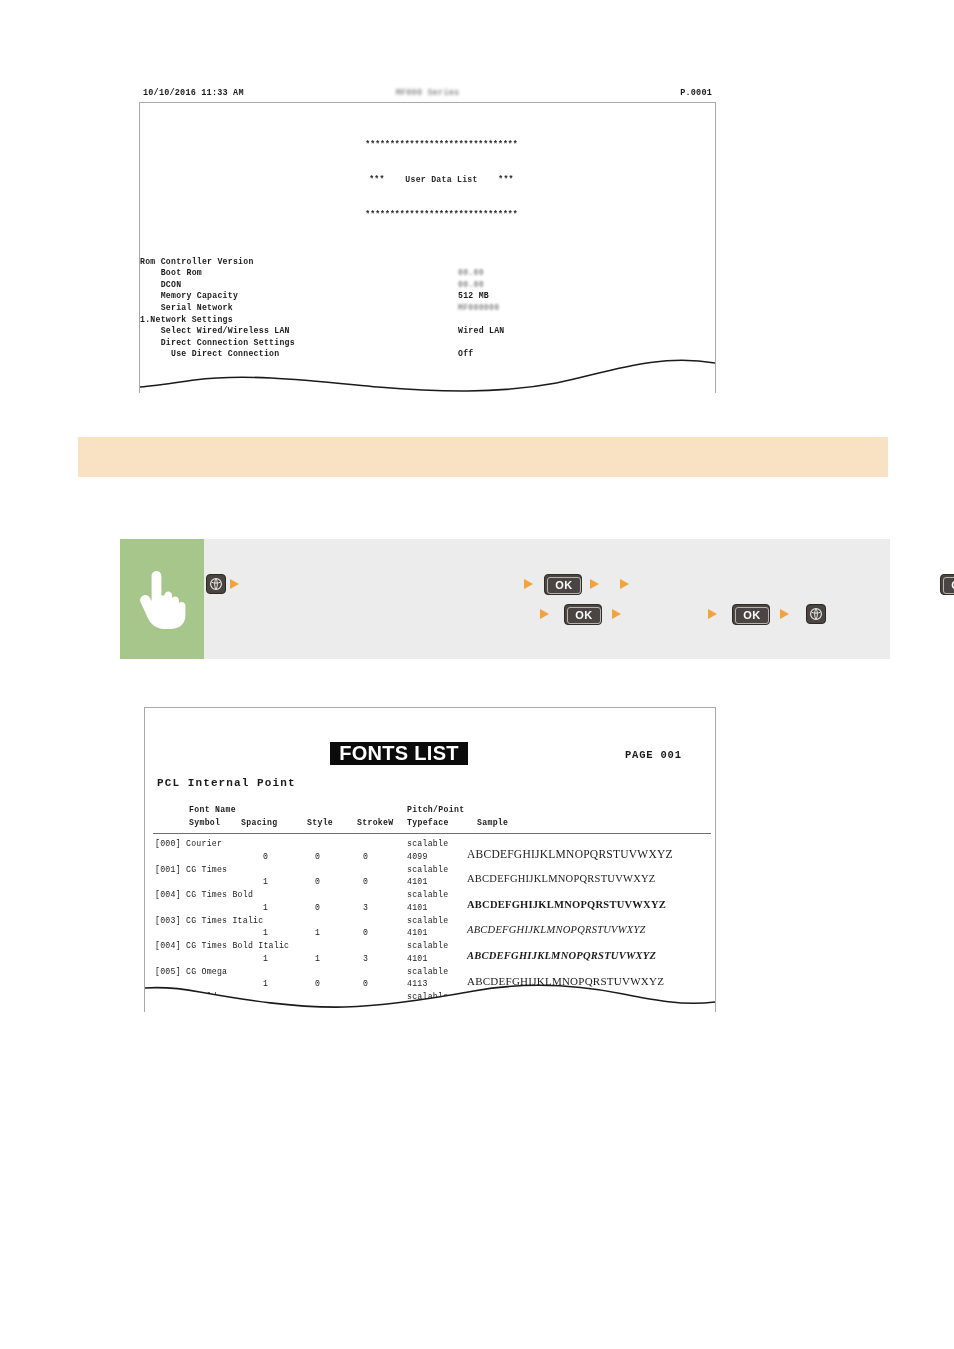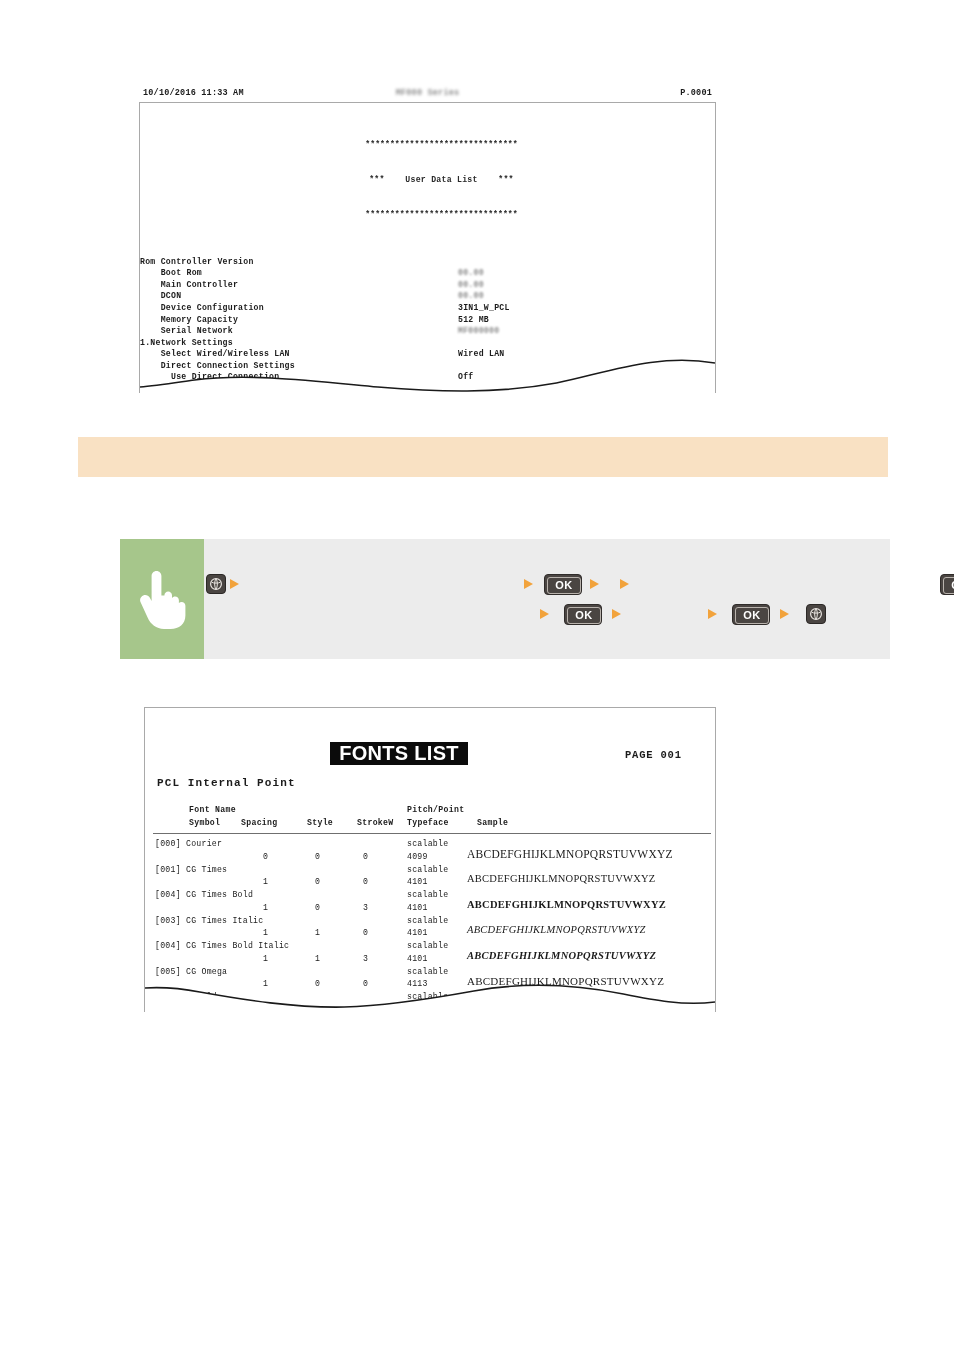--- a/index.html
+++ b/index.html
@@ -252,23 +252,21 @@
   <div class="paper-frame">
     <div class="udl-body">
       <div class="udl-banner">
         <div class="stars">*******************************</div>
         <div>***    User Data List    ***</div>
         <div class="stars">*******************************</div>
       </div>
       <div class="udl-rows" id="udl-rows">
           <div class="udl-row"><span class="lbl">Rom Controller Version</span></div>
           <div class="udl-row"><span class="lbl">    Boot Rom</span><span class="val blur">00.00</span></div>
-          <div class="udl-row"><span class="lbl">    Main Controller</span><span class="val blur">00.00</span></div>
           <div class="udl-row"><span class="lbl">    DCON</span><span class="val blur">00.00</span></div>
-          <div class="udl-row"><span class="lbl">    Device Configuration</span><span class="val">3IN1_W_PCL</span></div>
           <div class="udl-row"><span class="lbl">    Memory Capacity</span><span class="val">512 MB</span></div>
           <div class="udl-row"><span class="lbl">    Serial Network</span><span class="val blur">MF000000</span></div>
           <div class="udl-row"><span class="lbl">1.Network Settings</span></div>
           <div class="udl-row"><span class="lbl">    Select Wired/Wireless LAN</span><span class="val">Wired LAN</span></div>
           <div class="udl-row"><span class="lbl">    Direct Connection Settings</span></div>
           <div class="udl-row"><span class="lbl">      Use Direct Connection</span><span class="val">Off</span></div>
         </div>
     </div>
 
     <div class="torn">

